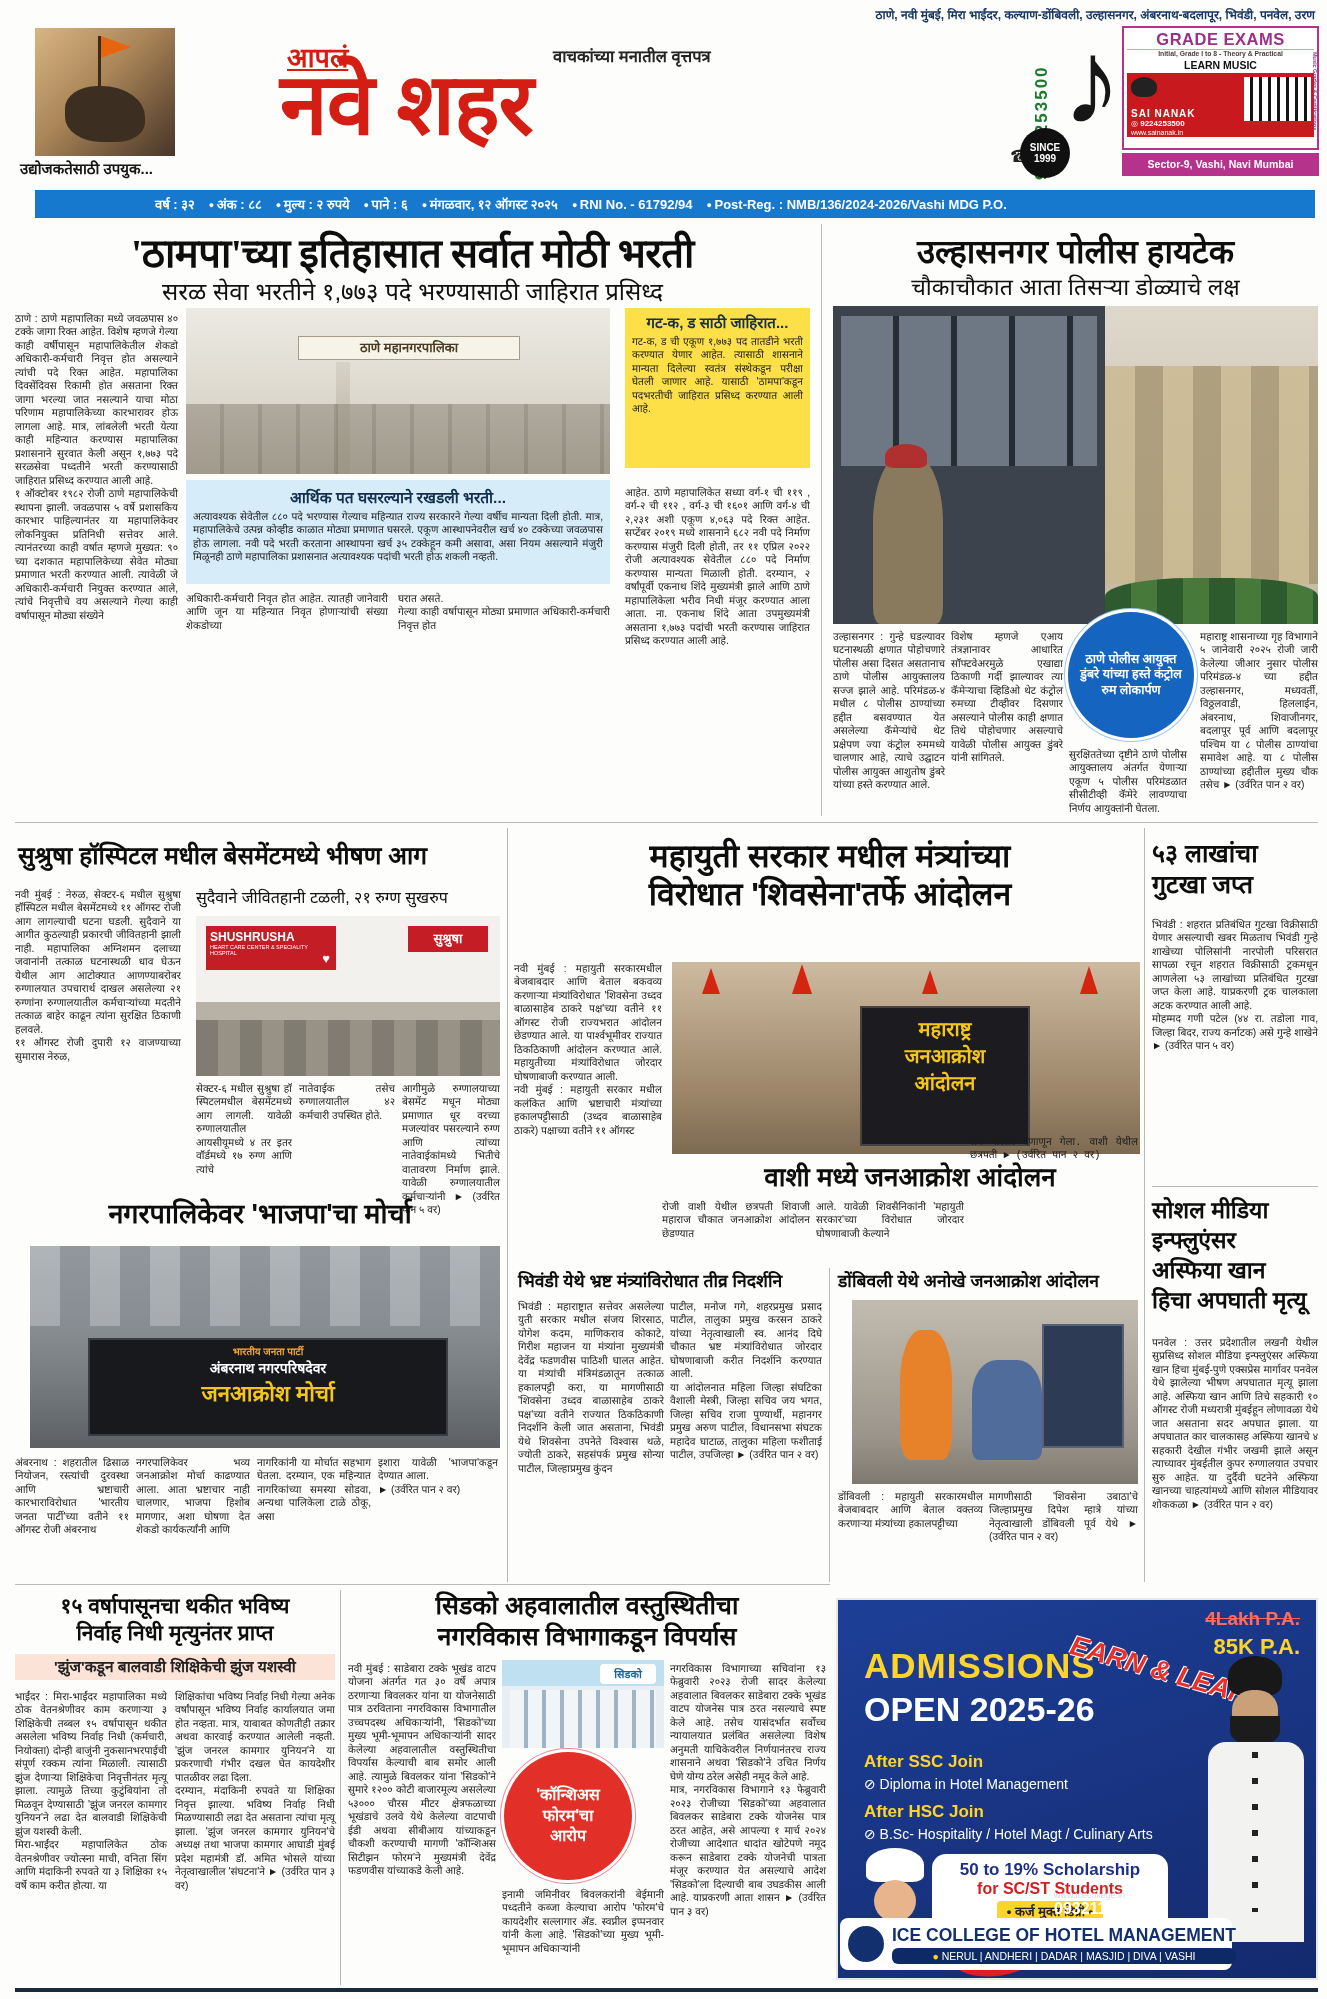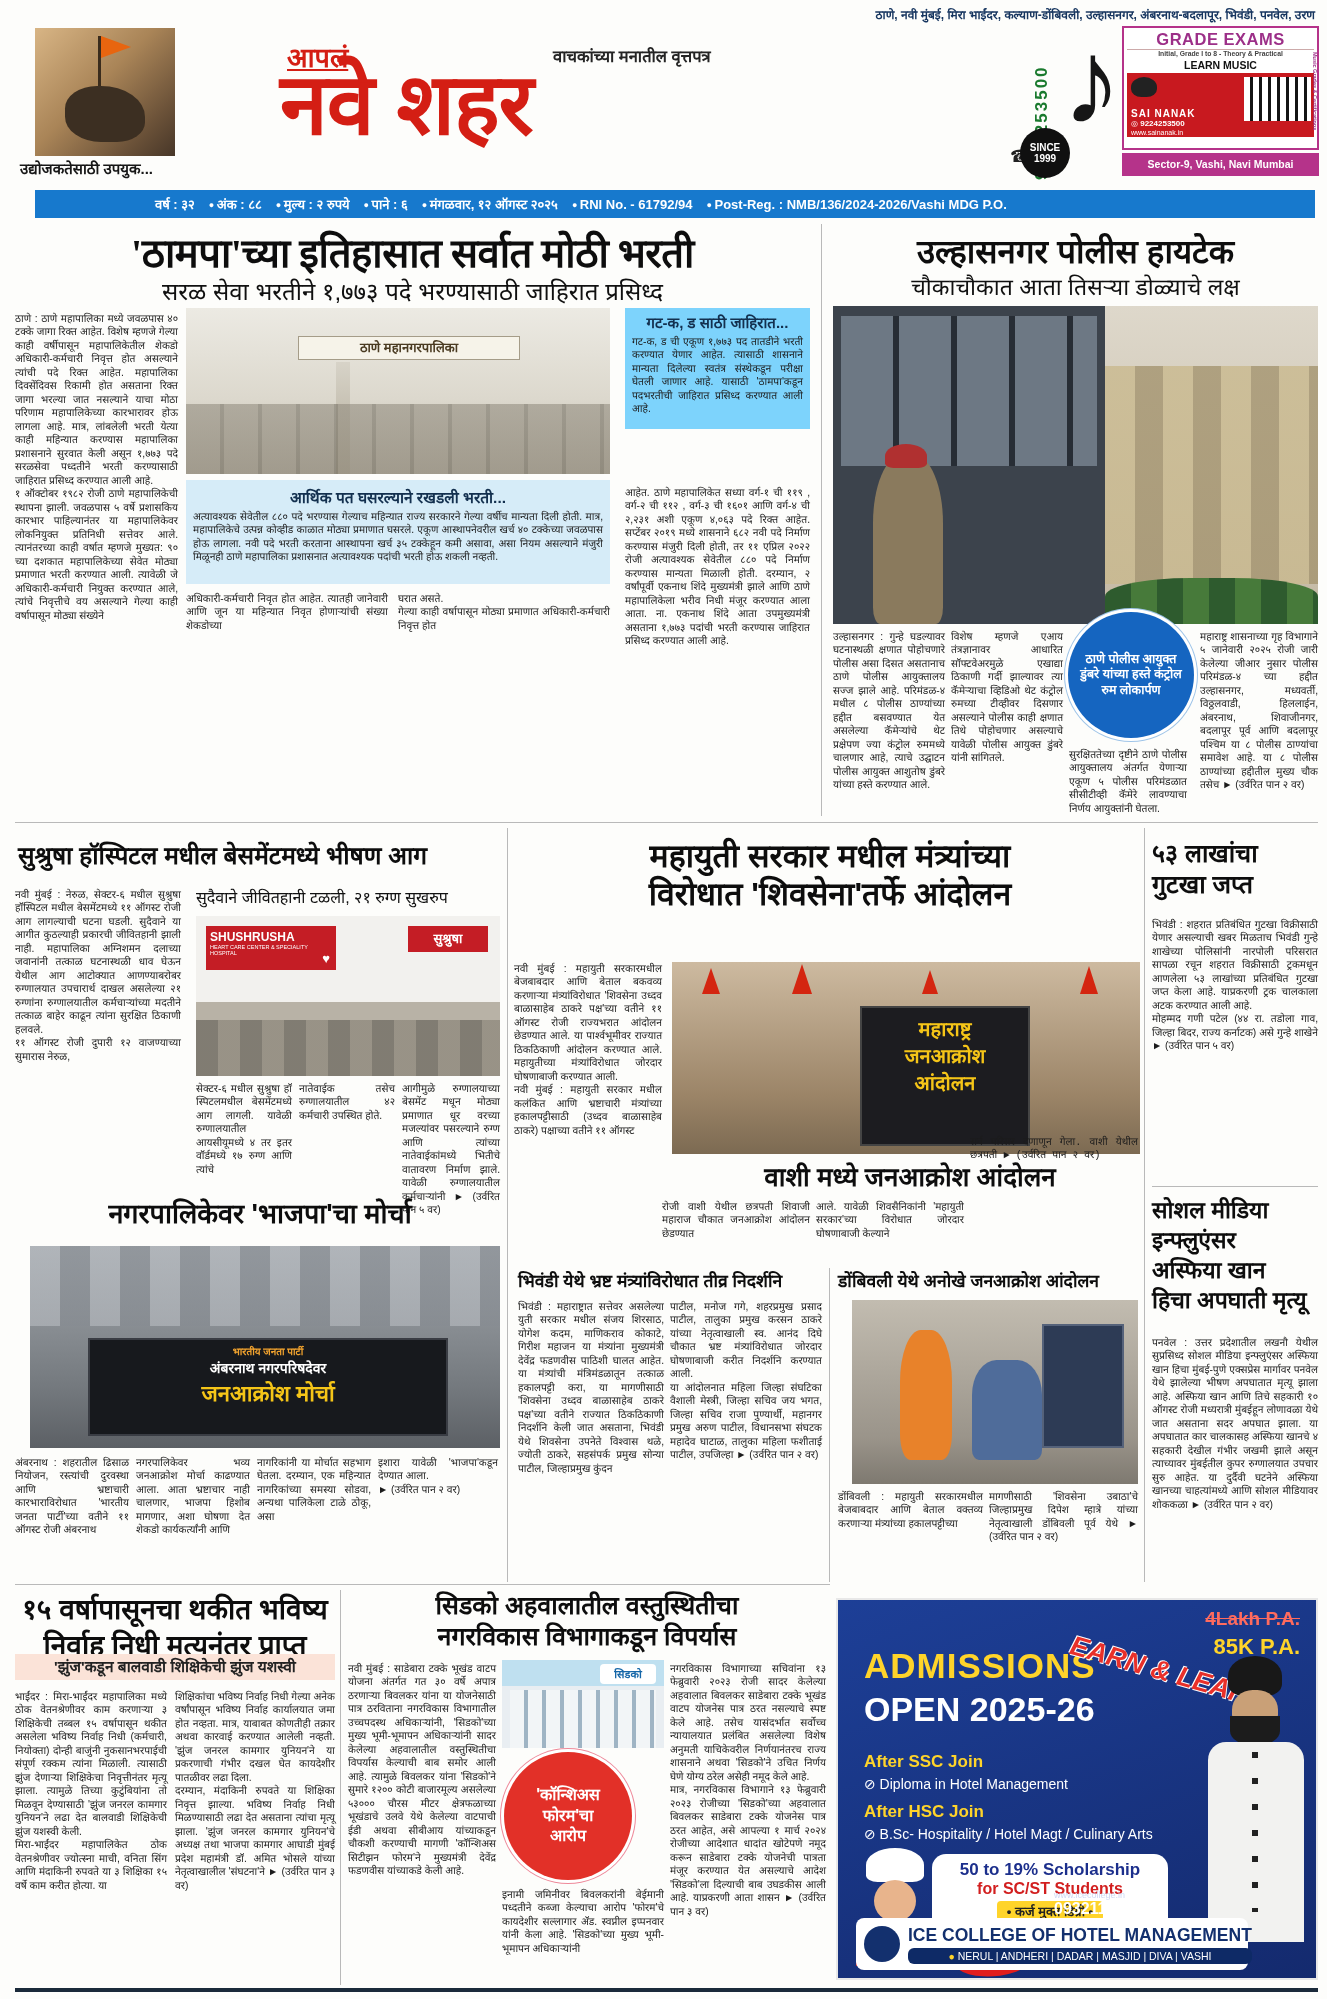--- a/index.html
+++ b/index.html
@@ -107,21 +107,21 @@
 </div>
 
 <div class="abs bluebox" style="left:186px;top:480px;width:424px;height:104px;">
   <div class="center" style="font-size:15.5px;font-weight:bold;color:#13304f;">आर्थिक पत घसरल्याने रखडली भरती...</div>
   <div class="s" style="margin-top:2px;">अत्यावश्यक सेवेतील ८८० पदे भरण्यास गेल्याच महिन्यात राज्य सरकारने गेल्या वर्षीच मान्यता दिली होती. मात्र, महापालिकेचे उत्पन्न कोव्हीड काळात मोठ्या प्रमाणात घसरले. एकूण आस्थापनेवरील खर्च ४० टक्केच्या जवळपास होऊ लागला. नवी पदे भरती करताना आस्थापना खर्च ३५ टक्केहून कमी असावा, असा नियम असल्याने मंजुरी मिळूनही ठाणे महापालिका प्रशासनात अत्यावश्यक पदांची भरती होऊ शकली नव्हती.</div>
 </div>
 <div class="abs s" style="left:186px;top:592px;width:202px;height:60px;">अधिकारी-कर्मचारी निवृत होत आहेत. त्यातही जानेवारी आणि जून या महिन्यात निवृत होणाऱ्यांची संख्या शेकडोच्या</div>
 <div class="abs s pre" style="left:398px;top:592px;width:212px;height:60px;">घरात असते.
 गेल्या काही वर्षापासून मोठ्या प्रमाणात अधिकारी-कर्मचारी निवृत्त होत</div>
 
-<div class="abs bluebox" style="left:625px;top:308px;width:185px;height:121px;background:#7dd3fc;">
+<div class="abs bluebox" style="left:625px;top:308px;width:185px;height:160px;background:#fde047;">
   <div class="center" style="font-size:15px;font-weight:bold;color:#13304f;line-height:1.2;">गट-क, ड साठी जाहिरात...</div>
   <div class="s" style="margin-top:3px;">गट-क, ड ची एकूण १,७७३ पद तातडीने भरती करण्यात येणार आहेत. त्यासाठी शासनाने मान्यता दिलेल्या स्वतंत्र संस्थेकडून परीक्षा घेतली जाणार आहे. यासाठी 'ठामपा'कडून पदभरतीची जाहिरात प्रसिध्द करण्यात आली आहे.</div>
 </div>
 <div class="abs s" style="left:625px;top:486px;width:185px;height:168px;">आहेत. ठाणे महापालिकेत सध्या वर्ग-१ ची ११९ , वर्ग-२ ची ११२ , वर्ग-३ ची १६०१ आणि वर्ग-४ ची २,२३१ अशी एकूण ४,०६३ पदे रिक्त आहेत. सप्टेंबर २०१९ मध्ये शासनाने ६८२ नवी पदे निर्माण करण्यास मंजुरी दिली होती, तर ११ एप्रिल २०२२ रोजी अत्यावश्यक सेवेतील ८८० पदे निर्माण करण्यास मान्यता मिळाली होती. दरम्यान, २ वर्षांपूर्वी एकनाथ शिंदे मुख्यमंत्री झाले आणि ठाणे महापालिकेला भरीव निधी मंजूर करण्यात आला आता. ना. एकनाथ शिंदे आता उपमुख्यमंत्री असताना १,७७३ पदांची भरती करण्यास जाहिरात प्रसिध्द करण्यात आली आहे.</div>
 
 <div class="abs vline" style="left:821px;top:224px;height:592px;"></div>
 
 <div class="abs hl center" style="left:833px;top:228px;width:485px;font-size:33px;">उल्हासनगर पोलीस हायटेक</div>
 <div class="abs center" style="left:833px;top:270px;width:485px;font-size:23px;color:#101010;">चौकाचौकात आता तिसऱ्या डोळ्याचे लक्ष</div>
 
@@ -221,21 +221,21 @@
 <div class="abs photo" style="left:852px;top:1300px;width:286px;height:184px;background:linear-gradient(#c2bcb0,#9a948a 75%,#7e7970);">
   <div class="abs" style="left:48px;top:30px;width:52px;height:130px;background:#e8822a;border-radius:40% 40% 20% 20%;"></div>
   <div class="abs" style="right:14px;top:24px;width:78px;height:120px;background:#2d3b55;border:2px solid #55627a;"></div>
   <div class="abs" style="left:120px;top:60px;width:70px;height:100px;background:#4f6c9a;border-radius:35% 35% 10% 10%;"></div>
 </div>
 <div class="abs s" style="left:838px;top:1490px;width:145px;height:90px;">डोंबिवली : महायुती सरकारमधील बेजबाबदार आणि बेताल वक्तव्य करणाऱ्या मंत्र्यांच्या हकालपट्टीच्या</div>
 <div class="abs s pre" style="left:989px;top:1490px;width:149px;height:90px;">मागणीसाठी 'शिवसेना उबाठा'चे जिल्हाप्रमुख दिपेश म्हात्रे यांच्या नेतृत्वाखाली डोंबिवली पूर्व येथे ► (उर्वरित पान २ वर)</div>
 
 <div class="abs hline" style="left:15px;top:1584px;width:815px;"></div>
 
-<div class="abs hl center pre" style="left:15px;top:1592px;width:320px;font-size:28px;line-height:1.3;">१५ वर्षापासूनचा थकीत भविष्य
+<div class="abs hl center pre" style="left:15px;top:1592px;width:320px;font-size:21px;line-height:1.3;">१५ वर्षापासूनचा थकीत भविष्य
 निर्वाह निधी मृत्युनंतर प्राप्त</div>
 <div class="abs center" style="left:15px;top:1654px;width:320px;height:26px;background:#fbe3d8;font-size:15.5px;font-weight:bold;color:#232323;line-height:26px;">'झुंज'कडून बालवाडी शिक्षिकेची झुंज यशस्वी</div>
 <div class="abs s pre" style="left:15px;top:1690px;width:152px;height:295px;">भाईंदर : मिरा-भाईंदर महापालिका मध्ये ठोक वेतनश्रेणीवर काम करणाऱ्या ३ शिक्षिकेची तब्बल १५ वर्षापासून थकीत असलेला भविष्य निर्वाह निधी (कर्मचारी, नियोक्ता) दोन्ही बाजुंनी नुकसानभरपाईची संपूर्ण रक्कम त्यांना मिळाली. त्यासाठी झुंज देणाऱ्या शिक्षिकेचा निवृत्तीनंतर मृत्यू झाला. त्यामुळे तिच्या कुटुंबियांना तो मिळवून देण्यासाठी 'झुंज जनरल कामगार युनियन'ने लढा देत बालवाडी शिक्षिकेची झुंज यशस्वी केली.
 मिरा-भाईंदर महापालिकेत ठोक वेतनश्रेणीवर ज्योत्स्ना माची, वनिता सिंग आणि मंदाकिनी रुपवते या ३ शिक्षिका १५ वर्षे काम करीत होत्या. या</div>
 <div class="abs s pre" style="left:175px;top:1690px;width:160px;height:295px;">शिक्षिकांचा भविष्य निर्वाह निधी गेल्या अनेक वर्षांपासून भविष्य निर्वाह कार्यालयात जमा होत नव्हता. मात्र, याबाबत कोणतीही तक्रार अथवा कारवाई करण्यात आलेली नव्हती. 'झुंज जनरल कामगार युनियन'ने या प्रकरणाची गंभीर दखल घेत कायदेशीर पातळीवर लढा दिला.
 दरम्यान, मंदाकिनी रुपवते या शिक्षिका निवृत्त झाल्या. भविष्य निर्वाह निधी मिळण्यासाठी लढा देत असताना त्यांचा मृत्यू झाला. 'झुंज जनरल कामगार युनियन'चे अध्यक्ष तथा भाजपा कामगार आघाडी मुंबई प्रदेश महामंत्री डॉ. अमित भोसले यांच्या नेतृत्वाखालील 'संघटना'ने ► (उर्वरित पान ३ वर)</div>
 
 <div class="abs vline" style="left:340px;top:1590px;height:395px;"></div>
 
 <div class="abs hl center pre" style="left:348px;top:1590px;width:478px;font-size:25px;line-height:1.25;">सिडको अहवालातील वस्तुस्थितीचा
@@ -286,21 +286,21 @@
   </div>
 
   <div class="abs" style="right:4px;top:56px;width:118px;height:300px;">
     <div class="abs" style="left:34px;top:0;width:54px;height:40px;background:#181818;border-radius:50% 50% 30% 30%;"></div>
     <div class="abs" style="left:38px;top:34px;width:46px;height:44px;background:#c9a077;border-radius:45%;"></div>
     <div class="abs" style="left:36px;top:60px;width:50px;height:30px;background:#1c1c1c;border-radius:0 0 50% 50%;"></div>
     <div class="abs" style="left:14px;top:86px;width:96px;height:200px;background:#f2f2f0;border-radius:18px 18px 0 0;"></div>
     <div class="abs" style="left:58px;top:96px;width:6px;height:160px;background:repeating-linear-gradient(#222 0 6px,#f2f2f0 6px 26px);"></div>
   </div>
 
-  <div class="abs collegebar" style="left:18px;bottom:8px;width:392px;height:52px;">
+  <div class="abs collegebar" style="left:2px;bottom:8px;width:392px;height:52px;">
     <div style="width:36px;height:36px;background:#13306e;border-radius:50%;margin-right:8px;flex:0 0 auto;"></div>
     <div>
       <div style="font-size:17.5px;font-weight:800;color:#13306e;white-space:nowrap;">ICE COLLEGE OF HOTEL MANAGEMENT</div>
       <div class="locbar" style="margin-top:2px;text-align:center;"><span style="color:#ffd42a;">●</span> <span>NERUL | ANDHERI | DADAR | MASJID | DIVA | VASHI</span></div>
     </div>
   </div>
 </div>
 
 <div class="abs" style="left:15px;top:1988px;width:1303px;height:4px;background:#1b2a3a;"></div>
 

